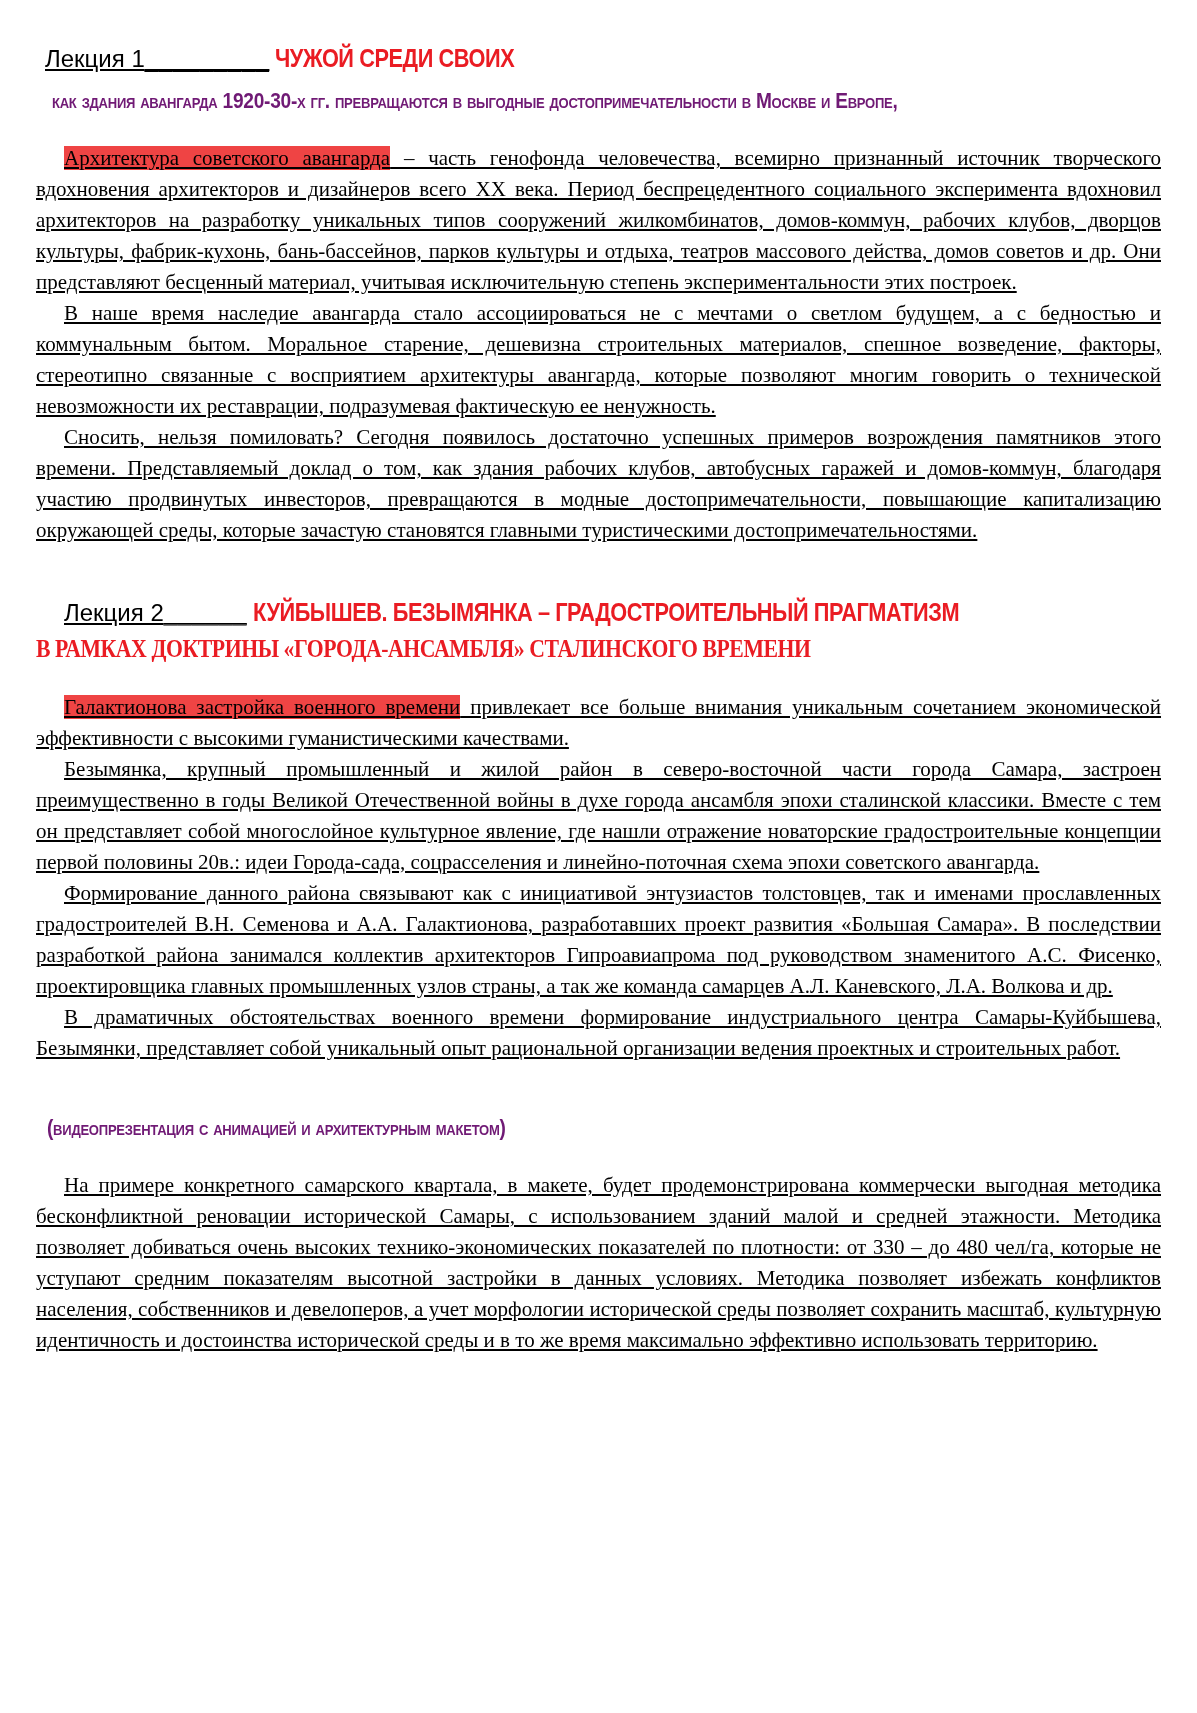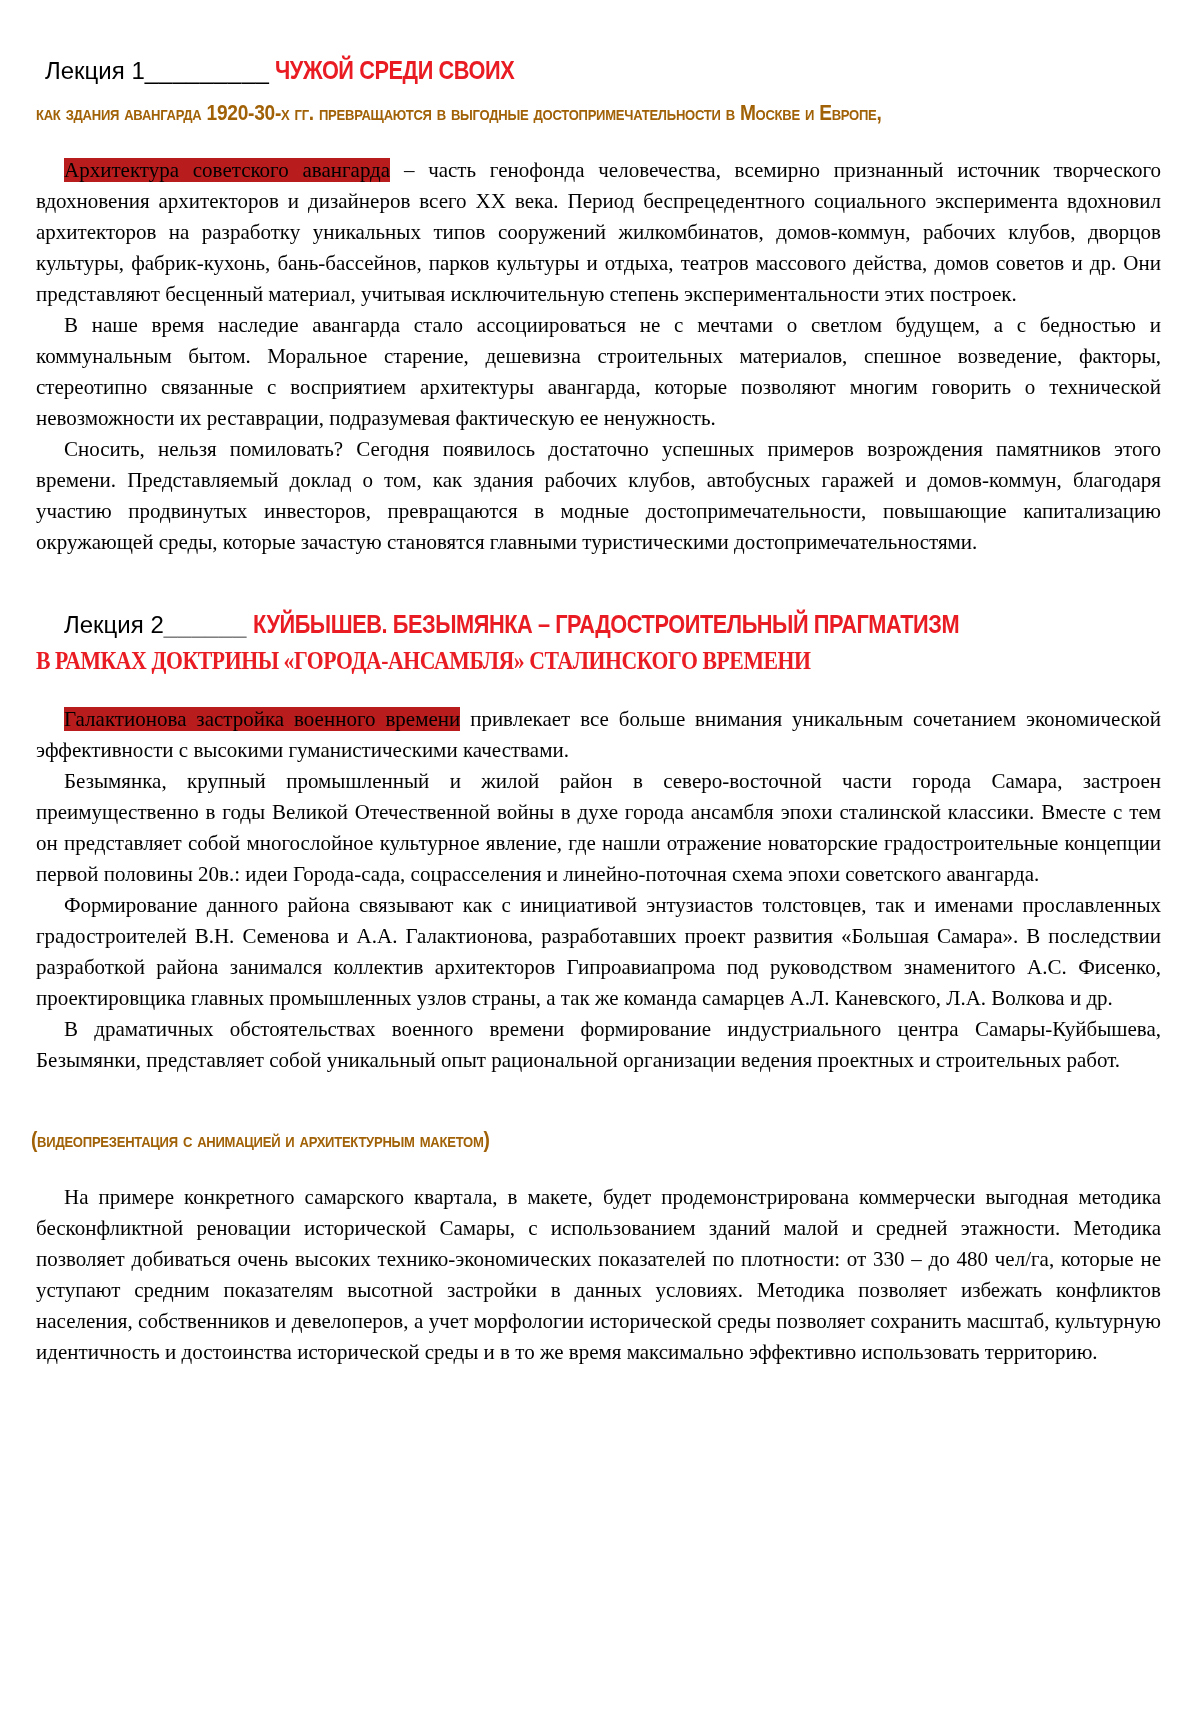--- a/index.html
+++ b/index.html
@@ -4,33 +4,34 @@
 <style>
   * { box-sizing: border-box; }
   html, body { margin: 0; padding: 0; }
   body {
     width: 1197px;
     height: 1713px;
     background: #ffffff;
     overflow: hidden;
   }
   .doc {
-    padding: 52px 36px 0 36px;
+    padding: 40px 36px 0 36px;
     font-family: "Liberation Serif", serif;
     font-size: 21px;
     color: #000;
+    text-decoration: underline;
   }
   .doc p {
     margin: 0;
     line-height: 31px;
     text-align: justify;
     text-indent: 28px;
     hyphens: auto;
   }
-  .hl { background: #b91c1c; }
+  .hl { background: #ef4444; }
 
   .head {
     font-family: "Liberation Sans", sans-serif;
     font-size: 24px;
     font-weight: 400;
     line-height: 36px;
     margin: 0;
     white-space: nowrap;
   }
   .head.indent { padding-left: 28px; }
@@ -52,22 +53,22 @@
   .red.cond { font-size: 25px; margin-left: 6px; }
   .head-line2 { line-height: 36px; margin: 0; }
   .head-line2 .red.cond { margin-left: 0; }
 
   .subtitle {
     font-family: "Liberation Sans", sans-serif;
     font-weight: 700;
     font-size: 22px;
     line-height: 32px;
     letter-spacing: -0.3px;
-    color: #a16207;
-    margin: 8px 0 26px 0;
+    color: #701a75;
+    margin: 8px 0 26px 16px;
   }
   .sub-line { white-space: nowrap; }
   .sub-line.indent { padding-left: 28px; }
   .sub-line.outdent { margin-left: -5px; }
   .sc { font-variant: small-caps; }
 
   .headwrap { margin-bottom: 24px; }
   .headwrap.tight { margin-bottom: 6px; }
   .section + .section { margin-top: 48px; }
 </style>

